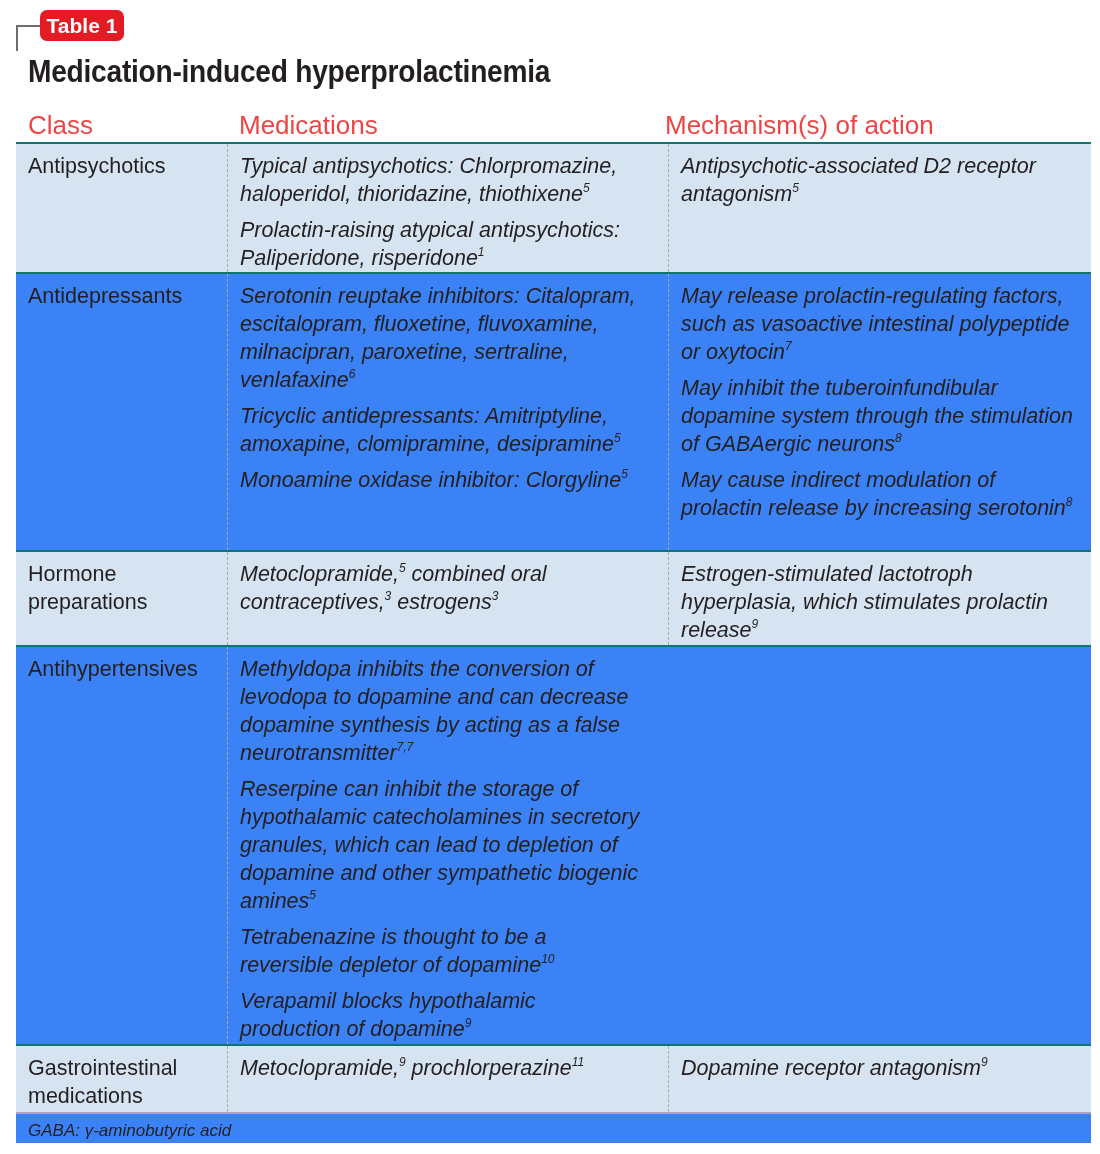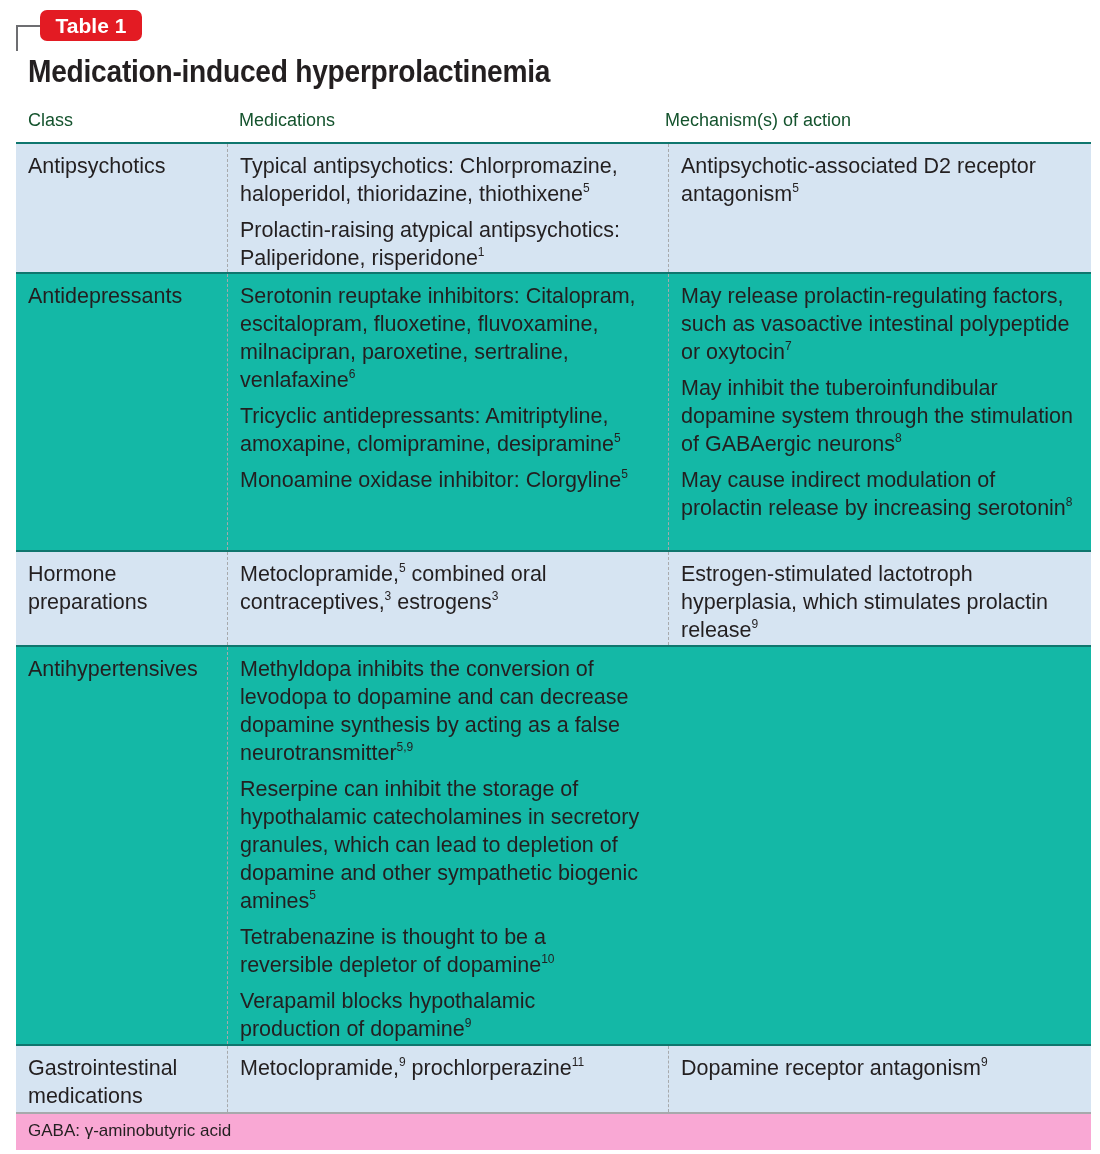--- a/index.html
+++ b/index.html
@@ -1,38 +1,38 @@
 <!DOCTYPE html>
 <html><head>
 <meta charset="utf-8">
 <style>
   html, body { margin: 0; padding: 0; background: #ffffff; }
   body { width: 1100px; height: 1154px; position: relative; overflow: hidden;
          font-family: "Liberation Sans", sans-serif; color: #231f20; }
   .bracket-h { position: absolute; left: 16px; top: 25px; width: 26px; height: 0; border-top: 2px solid #6d6e71; }
   .bracket-v { position: absolute; left: 16px; top: 25px; width: 0; height: 26px; border-left: 2px solid #6d6e71; }
-  .badge { position: absolute; left: 40px; top: 10px; width: 102px; height: 31px; background: #e31b23;
+  .badge { position: absolute; left: 40px; top: 10px; width: 84px; height: 31px; background: #e31b23;
            border-radius: 7px; color: #fff; font-weight: bold; font-size: 21px; line-height: 31px;
            text-align: center; letter-spacing: 0px; }
   .title { position: absolute; left: 28px; top: 53px; font-family: "Liberation Sans", sans-serif;
            font-weight: bold; font-size: 32px; color: #231f20; transform: scaleX(0.88); transform-origin: left top;
            white-space: nowrap; letter-spacing: -0.3px; }
-  .hdr { position: absolute; top: 110px; font-size: 18px; color: #14532d; white-space: nowrap; }
+  .hdr { position: absolute; top: 110px; font-size: 26px; color: #ef4444; white-space: nowrap; }
   .table { position: absolute; left: 16px; top: 142px; width: 1075px; }
   .row { position: relative; display: flex; border-top: 2px solid #0f766e; }
   .row.blue { background: #d6e4f2; }
-  .row.light { background: #14b8a6; }
+  .row.light { background: #3b82f6; }
   .cell { box-sizing: border-box; padding: 8px 10px 10px 12px; font-size: 21.5px; line-height: 28px; }
   .c1 { width: 211px; }
   .c2 { width: 441px; border-left: 1.5px dashed #a7a9ac; }
   .c3 { width: 423px; border-left: 1.5px dashed #a7a9ac; padding-right: 10px; }
-  .para { margin: 0 0 8px 0; }
+  .para { margin: 0 0 8px 0; font-style: italic; }
   .para:last-child { margin-bottom: 0; }
   sup { font-size: 12px; line-height: 0; vertical-align: 9px; }
-  .footer { border-top: 2px solid #a7a9ac; background: #f9a8d4; font-size: 17px; padding: 7px 12px 9px 12px; }
+  .footer { border-top: 2px solid #a7a9ac; background: #3b82f6; font-size: 17px; padding: 7px 12px 2px 12px; font-style: italic; }
 </style>
 </head>
 <body>
 
 <div class="bracket-h"></div>
 <div class="bracket-v"></div>
 <div class="badge">Table 1</div>
 <div class="title">Medication-induced hyperprolactinemia</div>
 
 <div class="hdr" style="left:28px">Class</div>
@@ -72,21 +72,21 @@
       <p class="para"><span>Metoclopramide,</span><sup>5</sup><span> combined oral contraceptives,</span><sup>3</sup><span> estrogens</span><sup>3</sup></p>
     </div>
     <div class="cell c3">
       <p class="para"><span>Estrogen-stimulated lactotroph hyperplasia, which stimulates prolactin release</span><sup>9</sup></p>
     </div>
   </div>
 
   <div class="row light" style="height:397px">
     <div class="cell c1">Antihypertensives</div>
     <div class="cell c3">
-      <p class="para"><span>Methyldopa inhibits the conversion of levodopa to dopamine and can decrease dopamine synthesis by acting as a false neurotransmitter</span><sup>5,9</sup></p>
+      <p class="para"><span>Methyldopa inhibits the conversion of levodopa to dopamine and can decrease dopamine synthesis by acting as a false neurotransmitter</span><sup>7,7</sup></p>
       <p class="para"><span>Reserpine can inhibit the storage of hypothalamic catecholamines in secretory granules, which can lead to depletion of dopamine and other sympathetic biogenic amines</span><sup>5</sup></p>
       <p class="para"><span>Tetrabenazine is thought to be a reversible depletor of dopamine</span><sup>10</sup></p>
       <p class="para"><span>Verapamil blocks hypothalamic production of dopamine</span><sup>9</sup></p>
     </div>
   </div>
 
   <div class="row blue" style="height:66px">
     <div class="cell c1">Gastrointestinal medications</div>
     <div class="cell c2">
       <p class="para"><span>Metoclopramide,</span><sup>9</sup><span> prochlorperazine</span><sup>11</sup></p>

